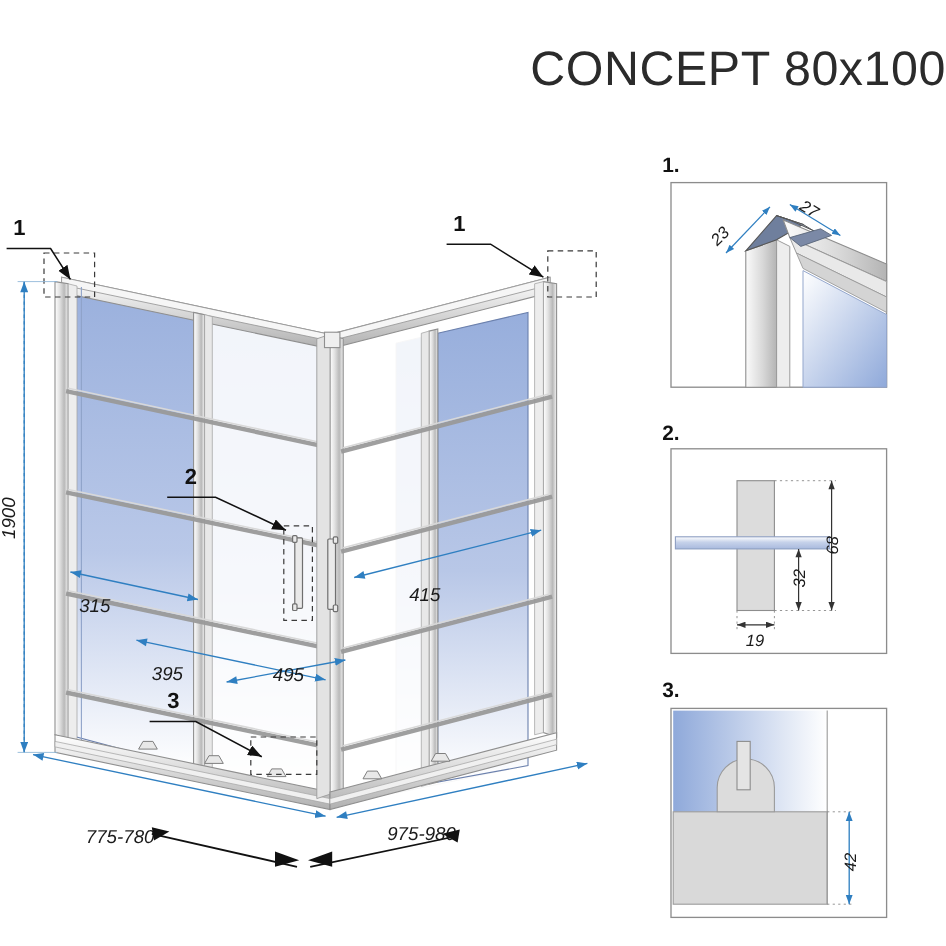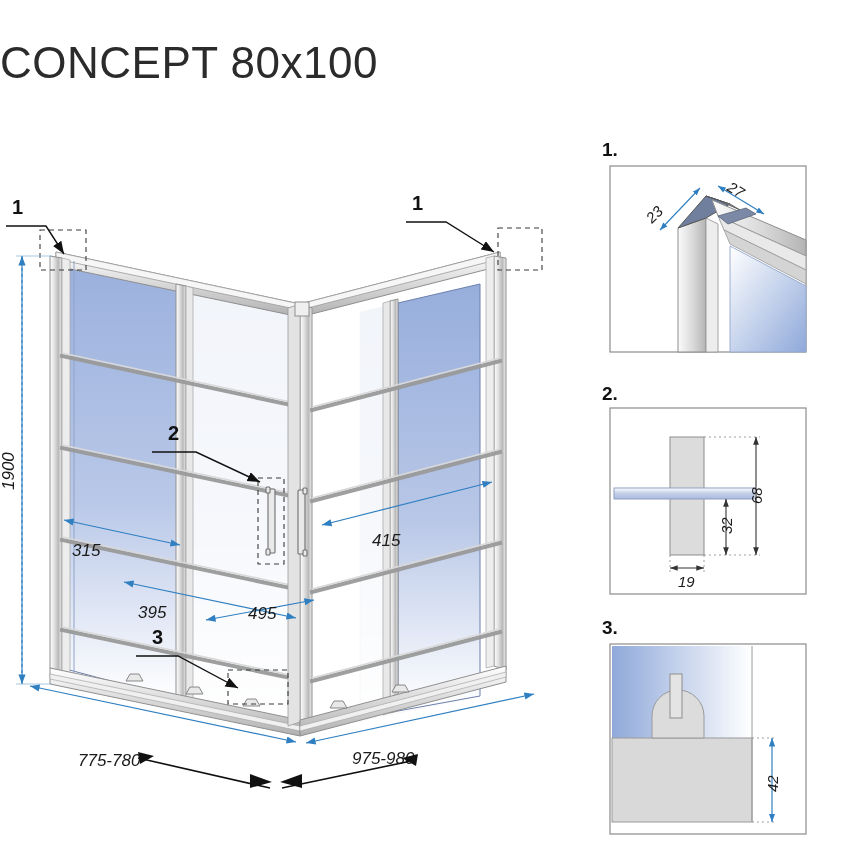--- a/index.html
+++ b/index.html
@@ -1,20 +1,20 @@
 <!DOCTYPE html>
 <html><head>
 <meta charset="utf-8">
 <style>
   html,body{margin:0;padding:0;background:#ffffff;}
   body{width:860px;height:860px;font-family:"Liberation Sans",sans-serif;color:#231f20;overflow:hidden;}
   #root{position:relative;width:860px;height:860px;}
 
   .title{
-    position:absolute;left:0;top:38px;width:860px;text-align:left;
+    position:absolute;left:0;top:38px;width:860px;text-align:right;
     font-size:44px;font-weight:400;letter-spacing:.5px;color:#2b2b2b;
     font-family:"Liberation Sans",sans-serif;
   }
 
   svg{display:block;}
   .abs{position:absolute;}
 
   .dimtxt{
     font-family:"Liberation Sans",sans-serif;
     font-size:17px;fill:#1a1a1a;font-style:italic;

